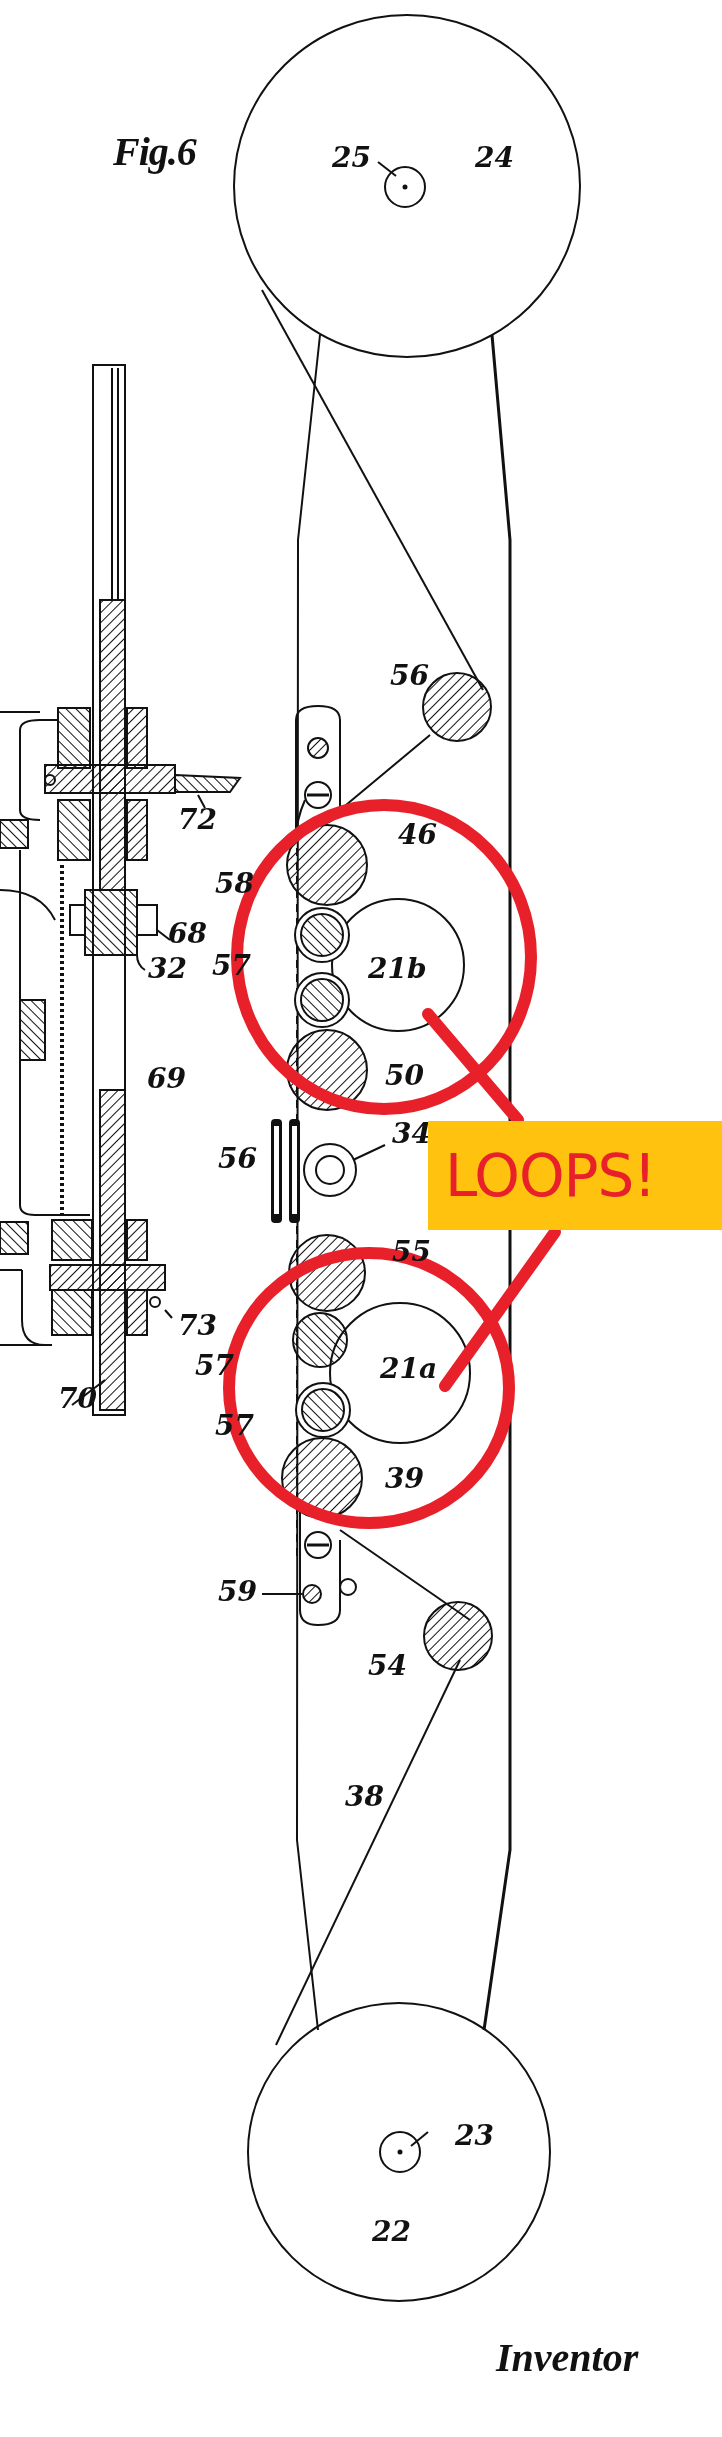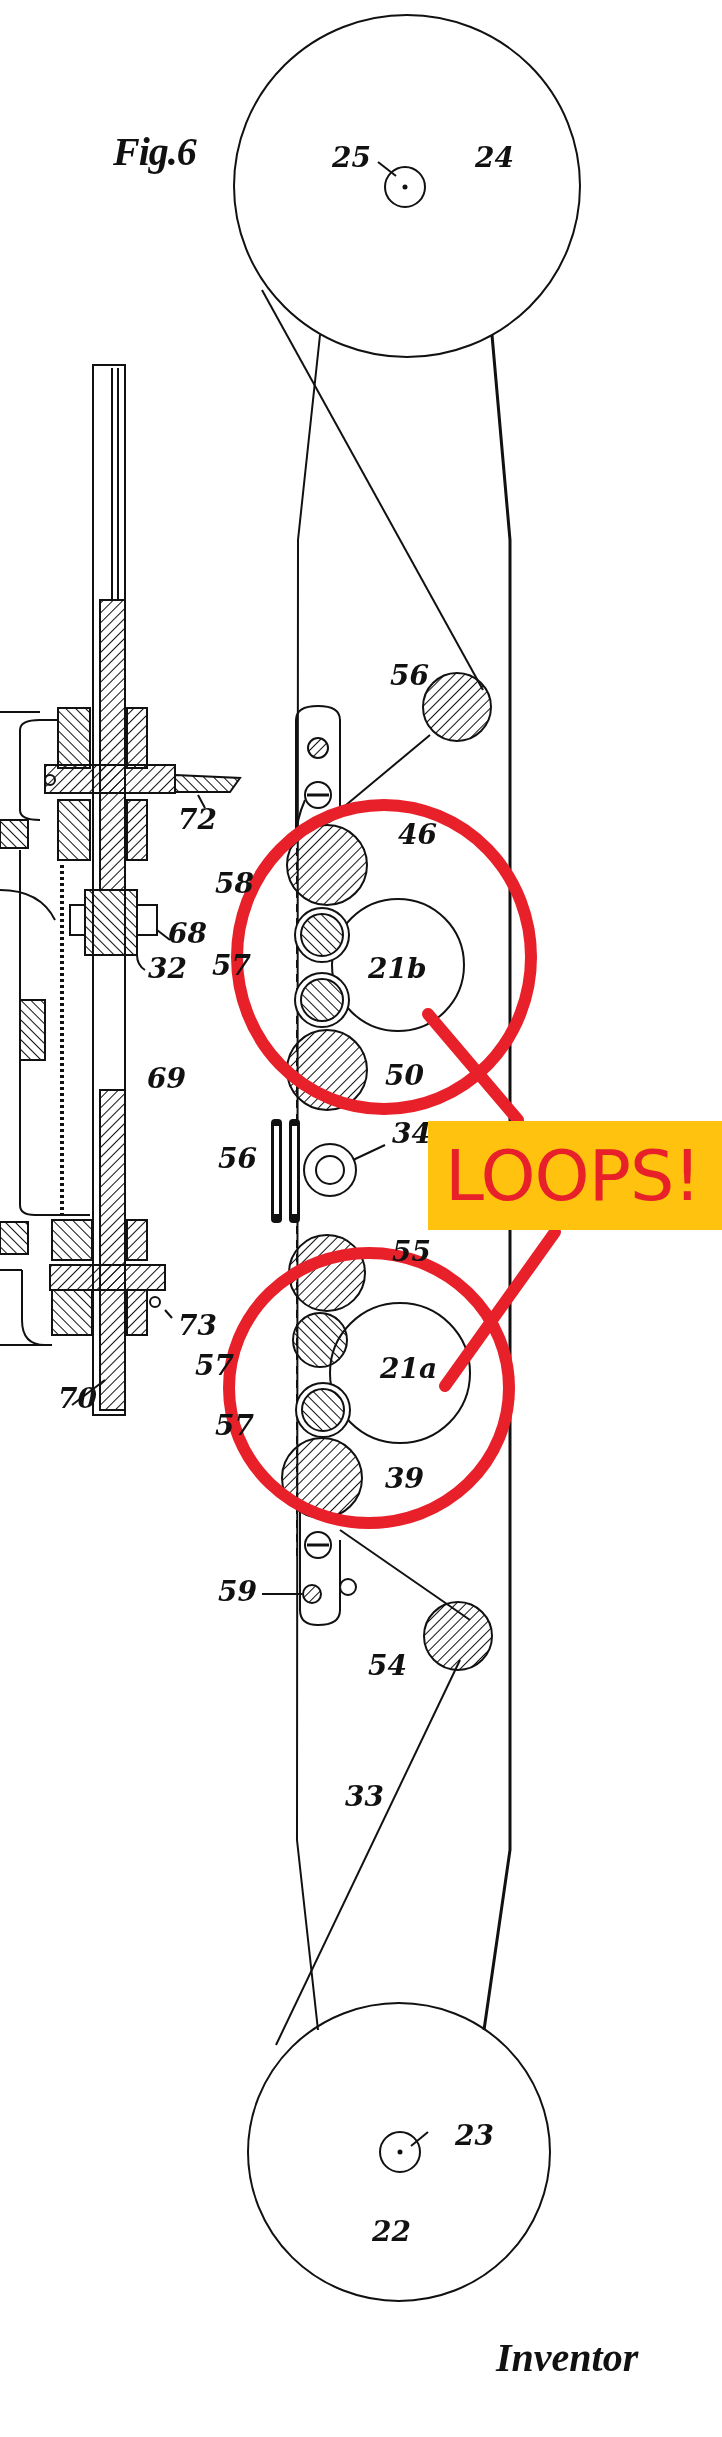--- a/index.html
+++ b/index.html
@@ -20,21 +20,21 @@
     .lbl.inventor { font-size: 40px; font-family: "Liberation Serif", serif; font-weight: bold; margin-top: 36px; }
     .lbl.signature { font-size: 54px; font-family: "Liberation Serif", serif; font-weight: bold; letter-spacing: -1px; }
     .callout {
       position: absolute;
       left: 428px; top: 1121px; width: 294px; height: 109px;
       display: flex; align-items: center;
       box-sizing: border-box; padding-left: 17px;
     }
     .callout-text {
       font-family: "DejaVu Sans", sans-serif;
-      font-size: 70px;
+      font-size: 58px;
       font-weight: normal;
       letter-spacing: -1px;
     }
   </style>
 </head>
 <body>
 
 <div id="stage">
   <svg width="722" height="2437" viewBox="0 0 722 2437">
     <defs>
@@ -182,21 +182,21 @@
   <span class="lbl md" style="left:392px; top:1238px;">55</span>
   <span class="lbl md" style="left:178px; top:1312px;">73</span>
   <span class="lbl md" style="left:195px; top:1352px;">57</span>
   <span class="lbl md" style="left:380px; top:1355px;">21a</span>
   <span class="lbl md" style="left:58px; top:1385px;">70</span>
   <span class="lbl md" style="left:215px; top:1412px;">57</span>
   <span class="lbl md" style="left:385px; top:1465px;">39</span>
 
   <span class="lbl md" style="left:218px; top:1578px;">59</span>
   <span class="lbl md" style="left:368px; top:1652px;">54</span>
-  <span class="lbl md" style="left:345px; top:1783px;">33</span>
+  <span class="lbl md" style="left:345px; top:1783px;">38</span>
 
   <span class="lbl md" style="left:455px; top:2122px;">23</span>
   <span class="lbl md" style="left:372px; top:2218px;">22</span>
 
   <span class="lbl inventor" style="left:496px; top:2302px;">Inventor</span>
 
   <div class="callout" style="background:#FFC20E;">
     <span class="callout-text" style="color:#E8202A;">LOOPS!</span>
   </div>
 </div>

